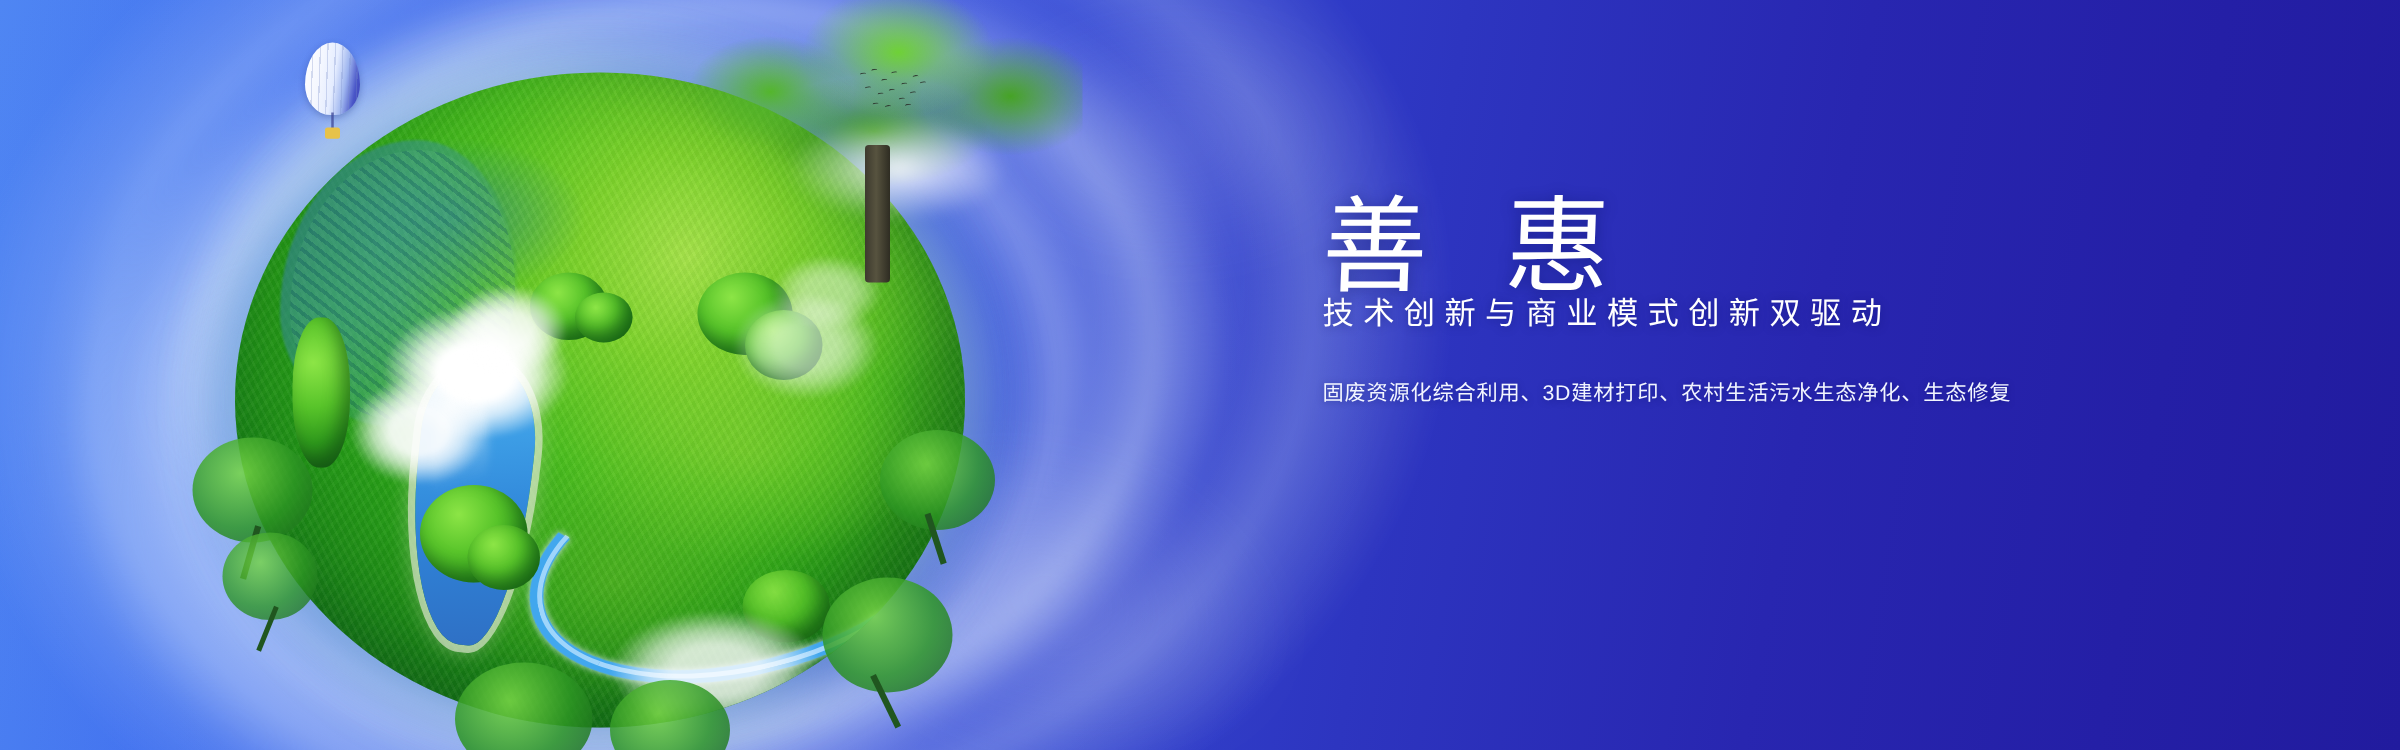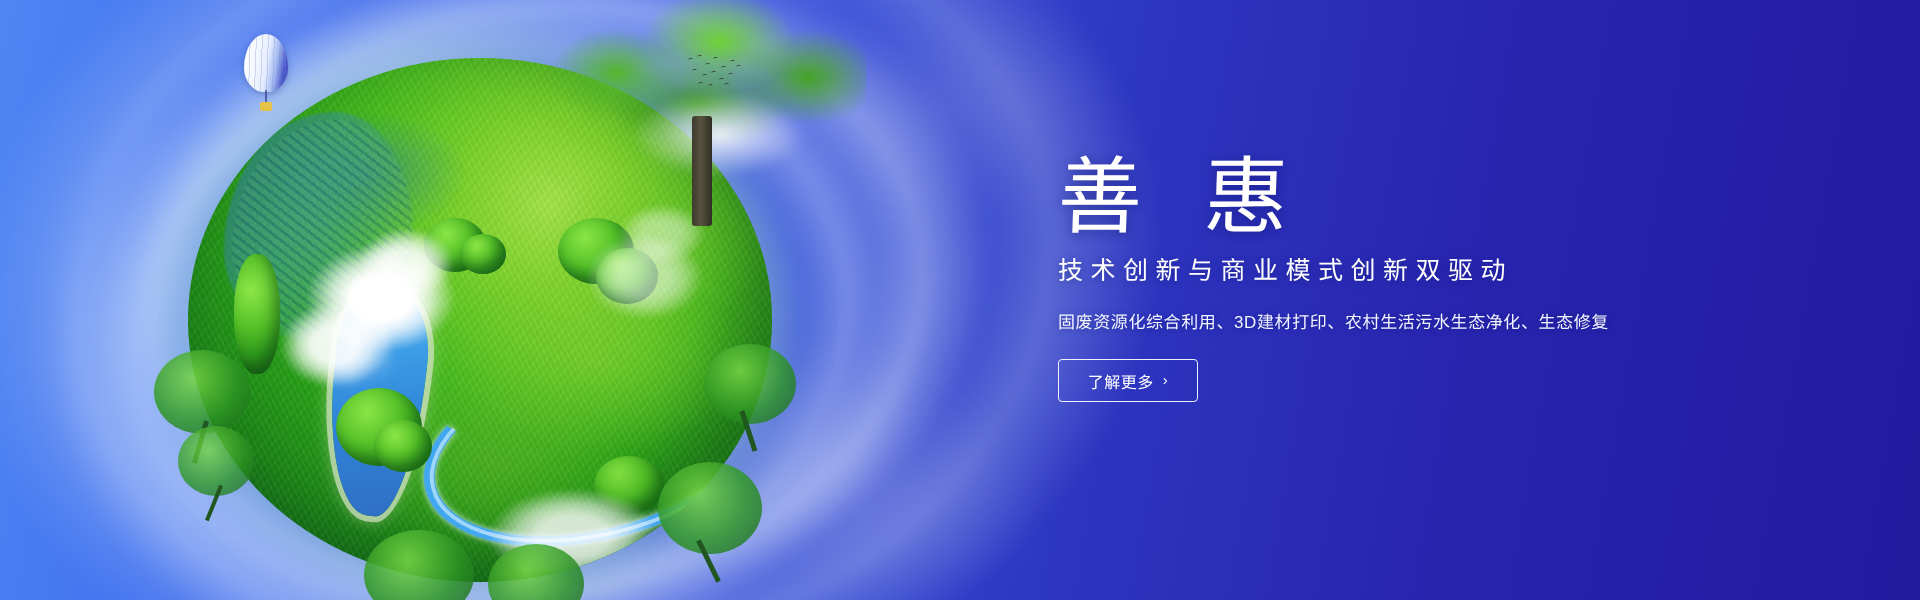--- a/index.html
+++ b/index.html
@@ -229,29 +229,28 @@
   }
   .brush-rest{
     font-family:"DejaVu Serif","Liberation Serif",serif;
     font-size:40px;line-height:1;
     letter-spacing:7px;
     padding-bottom:8px;
   }
   .hl-gap{width:56px;display:inline-block;}
 
   .subtitle{
-    margin-top:20px;
     color:#ffffff;
     font-size:25px;
     letter-spacing:7.5px;
     white-space:nowrap;
     text-shadow:0 1px 8px rgba(8,16,90,.40);
   }
   .desc{
-    margin-top:22px;
+    margin-top:34px;
     color:#f2f5ff;
     font-size:17px;
     letter-spacing:.6px;
     white-space:nowrap;
     text-shadow:0 1px 6px rgba(8,16,90,.40);
   }
   .cta{
     margin-top:26px;
     display:inline-flex;align-items:center;justify-content:center;
     gap:9px;
@@ -376,20 +375,16 @@
     <div class="headline">
       <span class="brush">善</span>
       <span class="hl-gap"></span>
       <span class="brush">惠</span>
     </div>
 
     <div class="subtitle">技术创新与商业模式创新双驱动</div>
 
     <div class="desc">固废资源化综合利用、3D建材打印、农村生活污水生态净化、生态修复</div>
 
-    <div class="cta">
-      <span>了解更多</span>
-      <span class="chev">›</span>
-    </div>
 
   </div>
 
 </div>
 
 </body></html>

